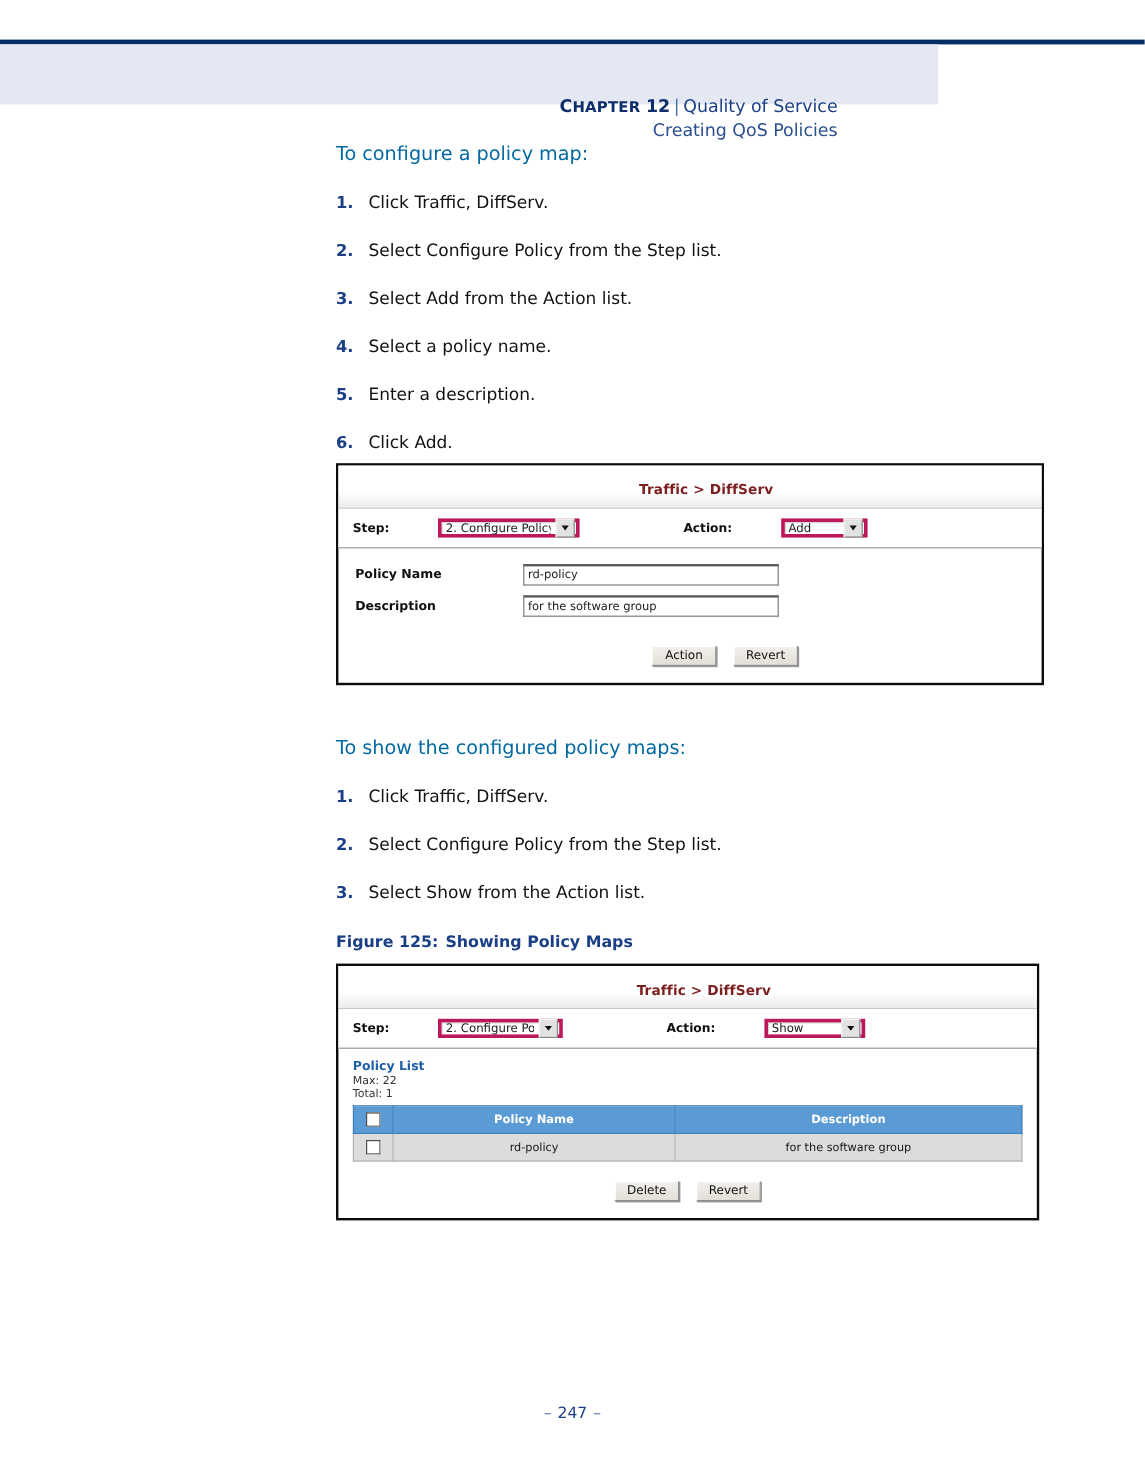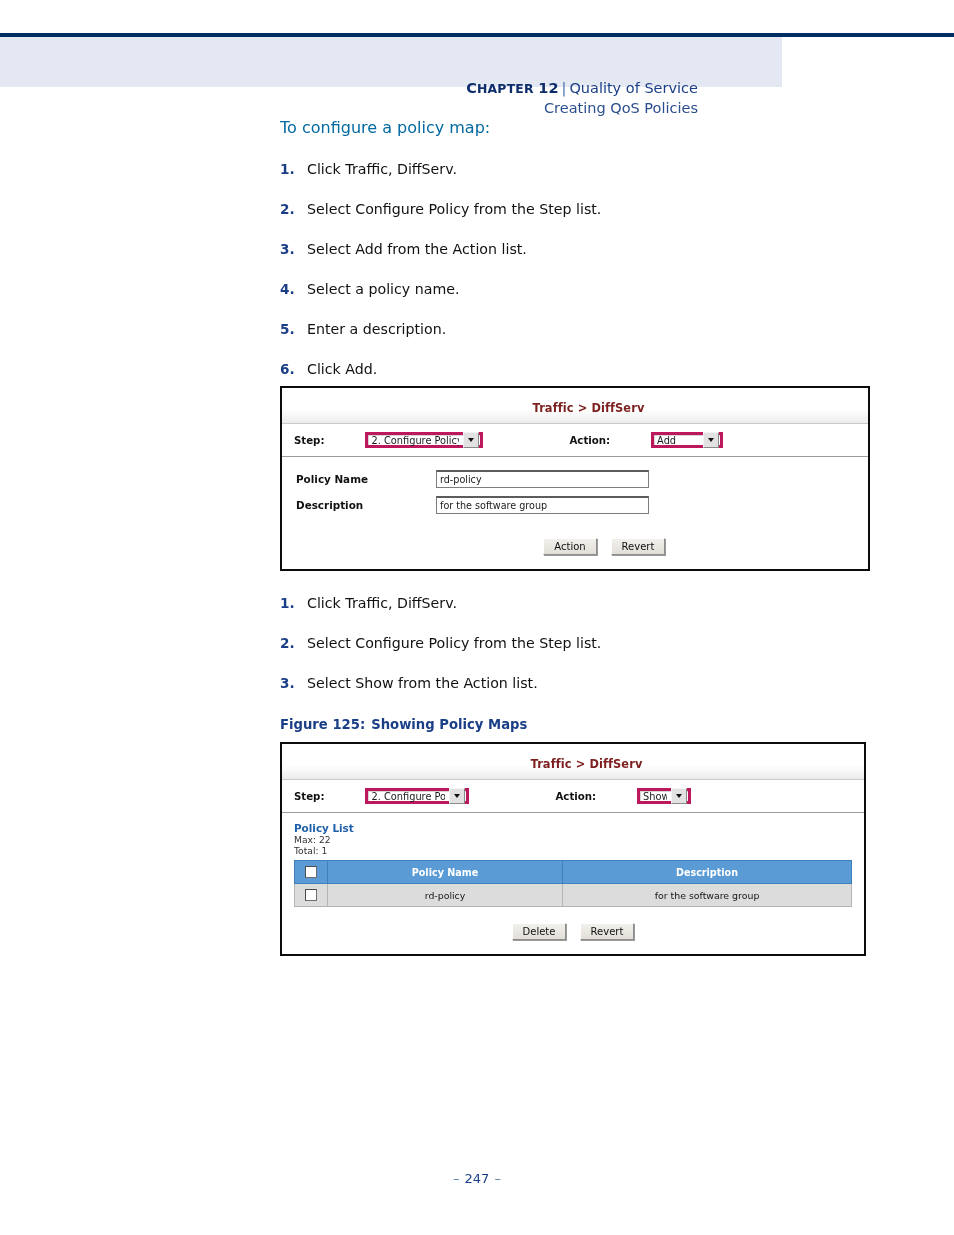--- a/index.html
+++ b/index.html
@@ -352,20 +352,21 @@
         <div class="ui-field-label">Description</div>
         <div class="ui-input">for the software group</div>
       </div>
     </div>
     <div class="ui-btn-row offset">
       <div class="ui-btn">Action</div>
       <div class="ui-btn">Revert</div>
     </div>
   </div>
 
+  <p class="intro" style="margin-top:42px;">To show the configured policy maps:</p>
 
   <ol class="steps">
     <li><span class="num">1.</span><span>Click Traffic, DiffServ.</span></li>
     <li><span class="num">2.</span><span>Select Configure Policy from the Step list.</span></li>
     <li><span class="num">3.</span><span>Select Show from the Action list.</span></li>
   </ol>
 
   <div class="fig-caption" style="margin-top:26px;">
     <span>Figure 125:</span><span class="gap"></span><span>Showing Policy Maps</span>
   </div>
@@ -377,21 +378,21 @@
     <div class="ui-step-bar">
       <span class="ui-lbl">Step:</span>
       <span class="ui-select" style="width:104px;">
         <span class="txt">2. Configure Policy</span>
         <span class="ui-arrow">
             <i></i>
           </span>
       </span>
       <span class="spacer-14"></span>
       <span class="ui-lbl">Action:</span>
-      <span class="ui-select" style="width:54px;">
+      <span class="ui-select" style="width:84px;">
         <span class="txt">Show</span>
         <span class="ui-arrow">
             <i></i>
           </span>
       </span>
     </div>
 
     <div class="ui-list-head">
       <span class="ui-list-title">Policy List</span>
       <span class="ui-list-meta">Max: 22</span>

